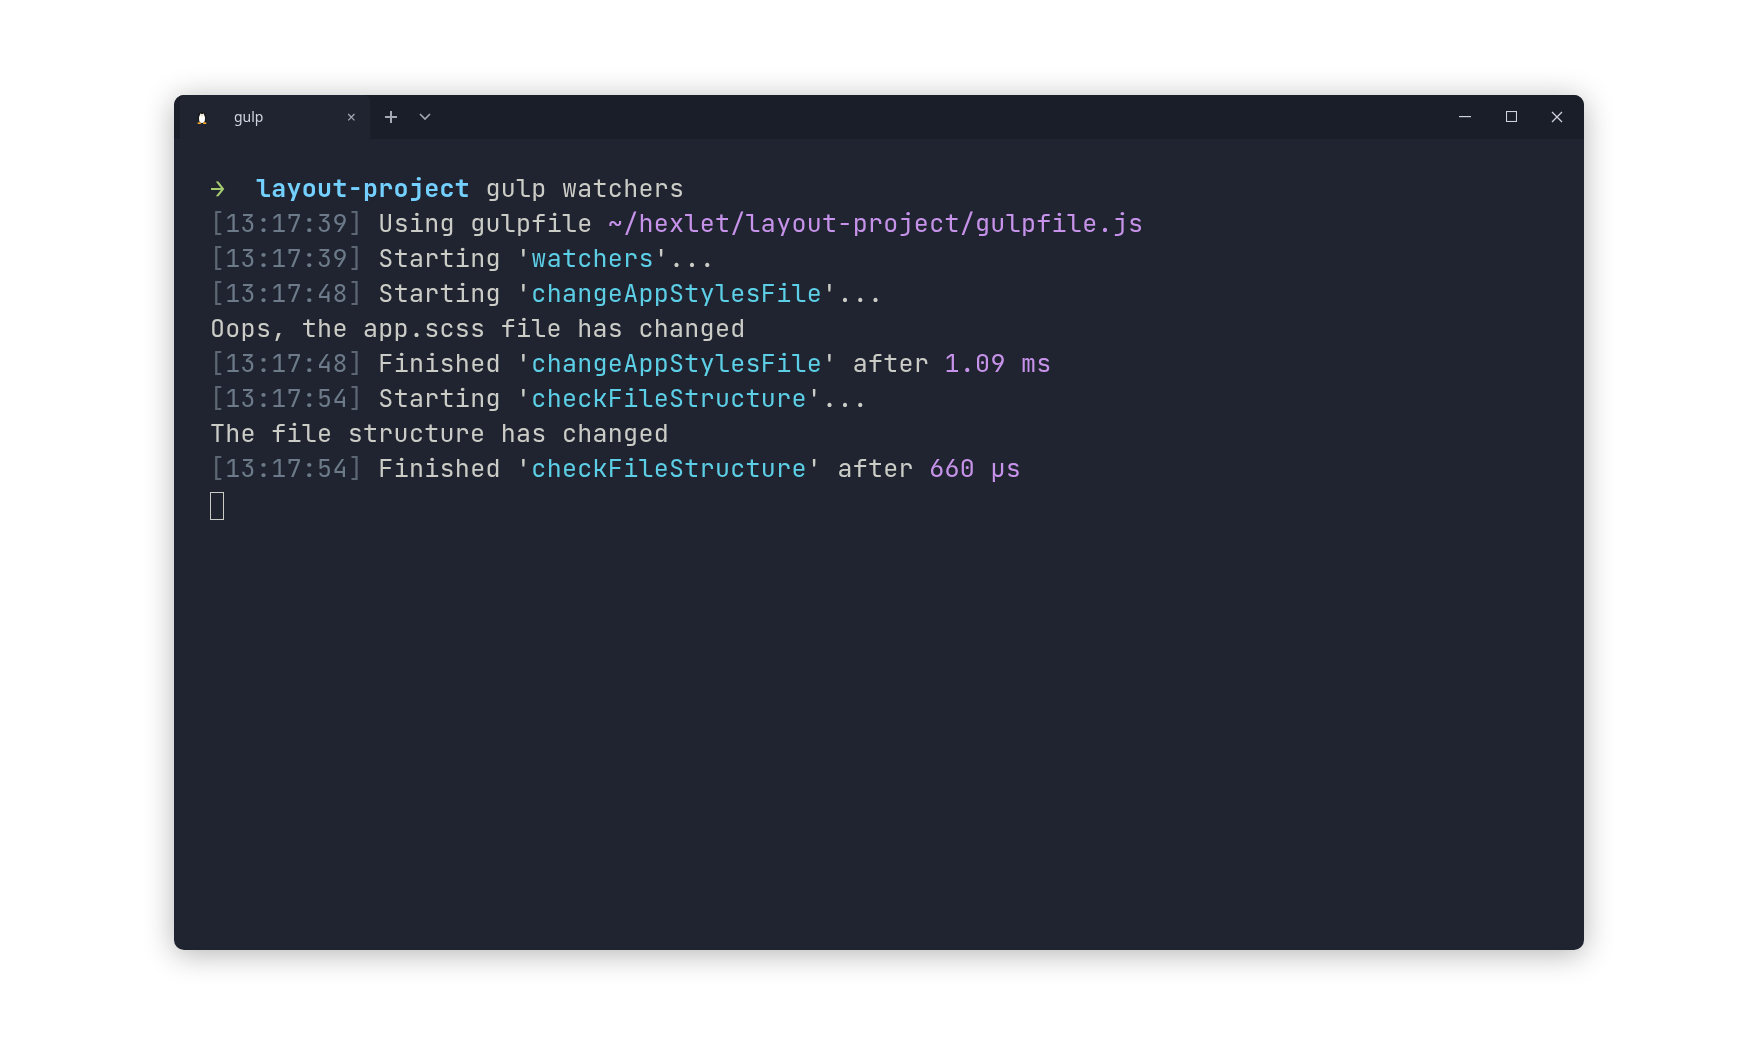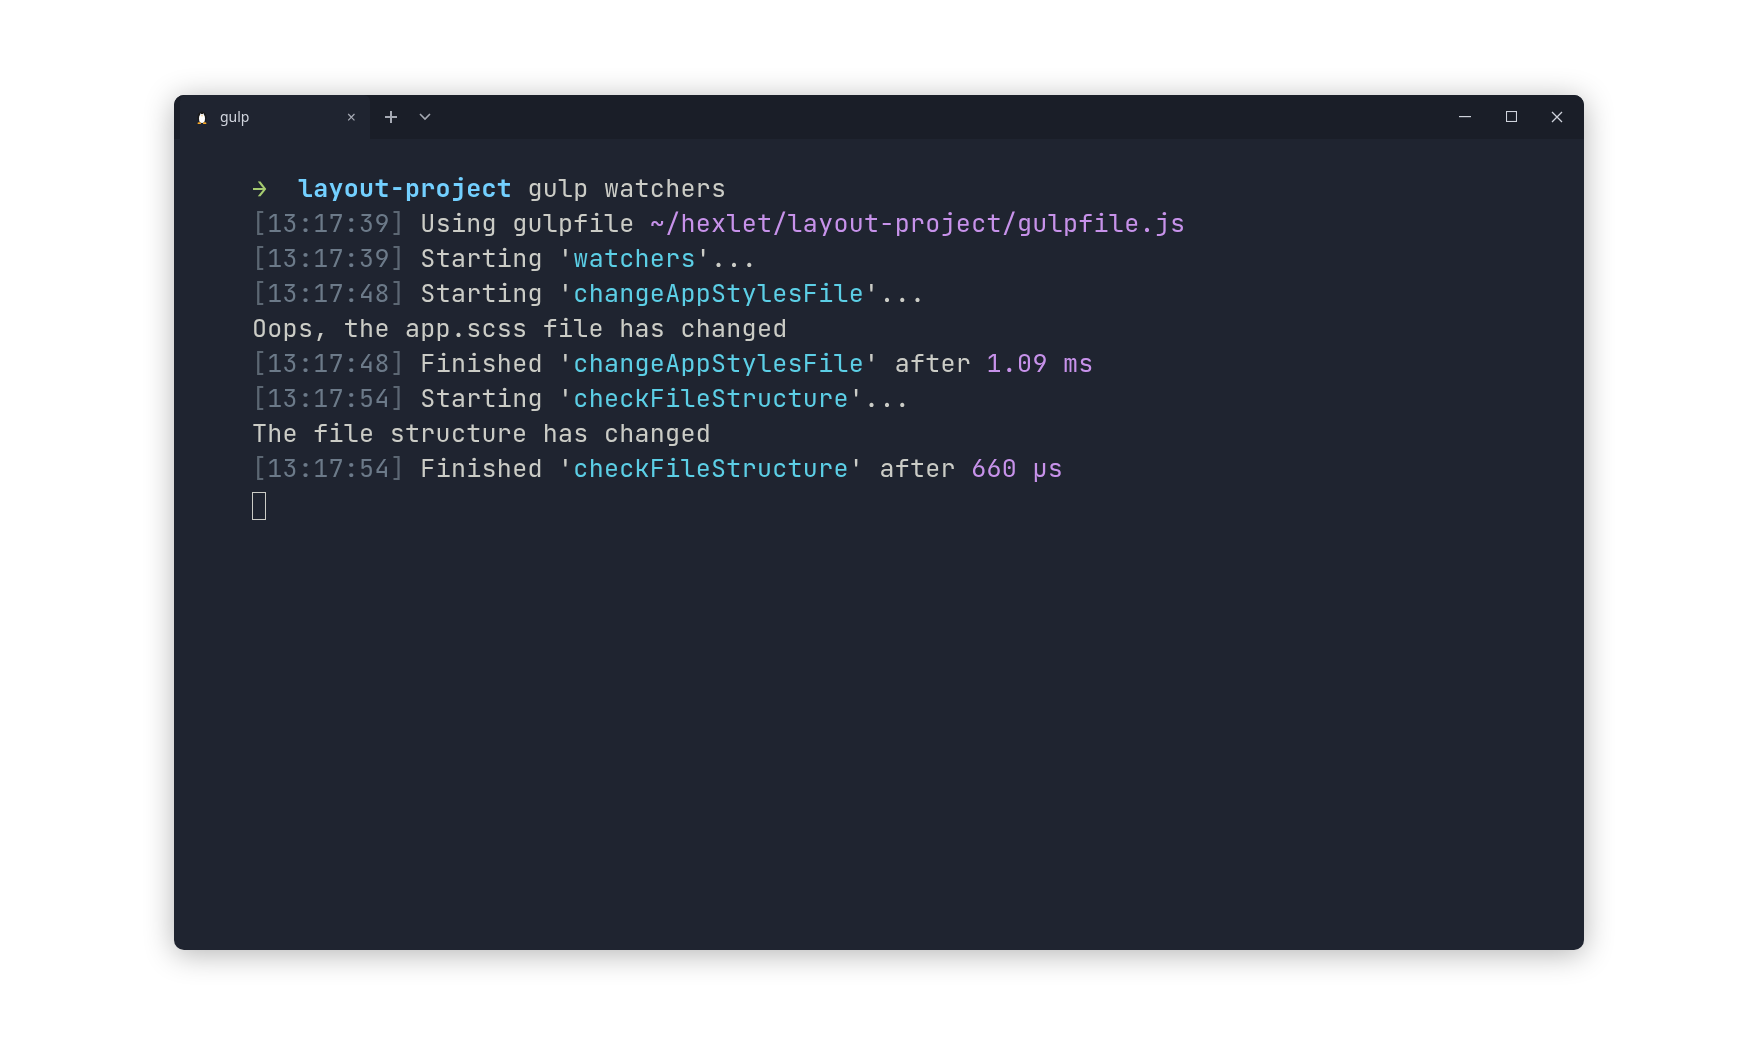--- a/index.html
+++ b/index.html
@@ -22,21 +22,21 @@
   background:#1a1e28;
   display:flex; align-items:center;
   position:relative;
   -webkit-user-select:none; user-select:none;
 }
 .tab {
   height:44px;
   display:flex; align-items:center;
   padding:0 14px 0 14px;
   background:#1f2430;
-  gap:10px;
+  gap:24px;
   min-width:190px;
   border-radius:6px 6px 0 0;
   margin-left:6px;
 }
 .tab-title {
   color:#d0d4dd; font-size:14px;
 }
 .tab-icon {
   width:16px; height:16px;
   display:inline-flex;
@@ -74,21 +74,20 @@
 .terminal {
   flex:1;
   padding:32px 36px;
   font-family:"JetBrains Mono","Fira Code","Consolas","Menlo","Courier New",monospace;
   font-size:25px;
   line-height:1.4;
   color:#cbccc6;
   white-space:pre;
   overflow:hidden;
   letter-spacing:0.3px;
-  margin-left:42px;
 }
 .prompt-arrow { color:#a6cc70; }
 .cwd { color:#73d0ff; font-weight:600; }
 .cmd { color:#cbccc6; }
 .bracket { color:#5c6773; }
 .ts { color:#6c7a89; }
 .verb { color:#cbccc6; }
 .task { color:#5ccfe6; }
 .path { color:#c792ea; }
 .num { color:#c792ea; }

